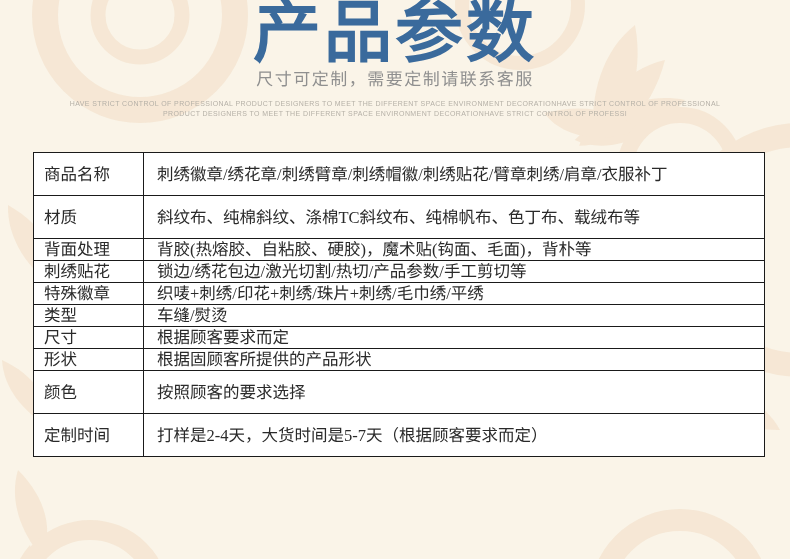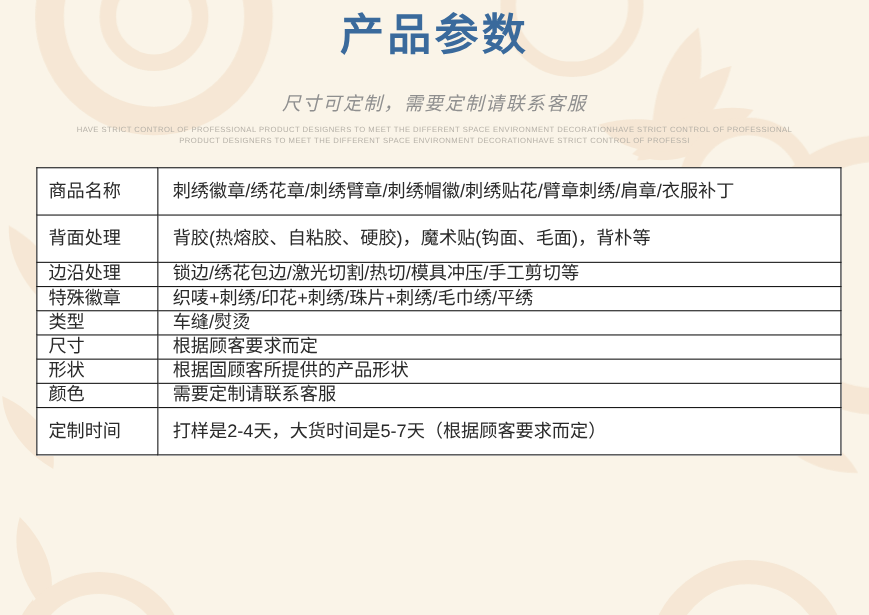--- a/index.html
+++ b/index.html
@@ -26,49 +26,49 @@
     position:absolute;inset:0;width:790px;height:559px;
     pointer-events:none;
   }
   .pat-stroke{stroke:var(--pattern);fill:none;}
   .pat-fill{fill:var(--pattern);}
   .header{
     position:absolute;top:0;left:0;width:790px;text-align:center;
   }
   .page-title{
     margin-top:2px;
-    font-size:40px;
+    font-size:68px;
     line-height:60px;
     font-weight:bold;
     letter-spacing:3px;
     color:var(--title-color);
   }
   .page-subtitle{
-    margin-top:23px;
+    margin-top:8px;
     font-size:17px;
     line-height:19px;
     letter-spacing:1.5px;
     color:var(--subtitle-color);
-    font-style:italic;
   }
   .caption{
     margin-top:10px;
     font-size:7px;
     line-height:10px;
     letter-spacing:.4px;
     color:var(--caption-color);
   }
   .spec-table-wrap{
     position:absolute;top:152px;left:33px;width:732px;
   }
   table.spec-table{
     width:732px;
     border-collapse:collapse;
     background:var(--table-bg);
     table-layout:fixed;
+    font-family:Liberation Serif, serif;
   }
   table.spec-table td{
     border:1.5px solid var(--border-color);
     font-size:16.5px;
     line-height:21px;
     vertical-align:middle;
     overflow:hidden;
     white-space:nowrap;
   }
   table.spec-table tr{height:43px;}
@@ -133,46 +133,50 @@
 </div>
 
 <div class="spec-table-wrap">
   <table class="spec-table">
     <tbody>
         <tr>
           <td class="label-cell">商品名称</td>
           <td class="value-cell">刺绣徽章/绣花章/刺绣臂章/刺绣帽徽/刺绣贴花/臂章刺绣/肩章/衣服补丁</td>
         </tr>
         <tr>
+          <td class="label-cell">材质</td>
+          <td class="value-cell">斜纹布、纯棉斜纹、涤棉TC斜纹布、纯棉帆布、色丁布、载绒布等</td>
+        </tr>
+        <tr>
           <td class="label-cell">背面处理</td>
           <td class="value-cell">背胶(热熔胶、自粘胶、硬胶)，魔术贴(钩面、毛面)，背朴等</td>
         </tr>
         <tr>
-          <td class="label-cell">边沿处理</td>
-          <td class="value-cell">锁边/绣花包边/激光切割/热切/模具冲压/手工剪切等</td>
+          <td class="label-cell">刺绣贴花</td>
+          <td class="value-cell">锁边/绣花包边/激光切割/热切/产品参数/手工剪切等</td>
         </tr>
         <tr>
           <td class="label-cell">特殊徽章</td>
           <td class="value-cell">织唛+刺绣/印花+刺绣/珠片+刺绣/毛巾绣/平绣</td>
         </tr>
         <tr>
           <td class="label-cell">类型</td>
           <td class="value-cell">车缝/熨烫</td>
         </tr>
         <tr>
           <td class="label-cell">尺寸</td>
           <td class="value-cell">根据顾客要求而定</td>
         </tr>
         <tr>
           <td class="label-cell">形状</td>
           <td class="value-cell">根据固顾客所提供的产品形状</td>
         </tr>
         <tr>
           <td class="label-cell">颜色</td>
-          <td class="value-cell">需要定制请联系客服</td>
+          <td class="value-cell">按照顾客的要求选择</td>
         </tr>
         <tr>
           <td class="label-cell">定制时间</td>
           <td class="value-cell">打样是2-4天，大货时间是5-7天（根据顾客要求而定）</td>
         </tr>
       </tbody>
   </table>
 </div>
 
 </body></html>

